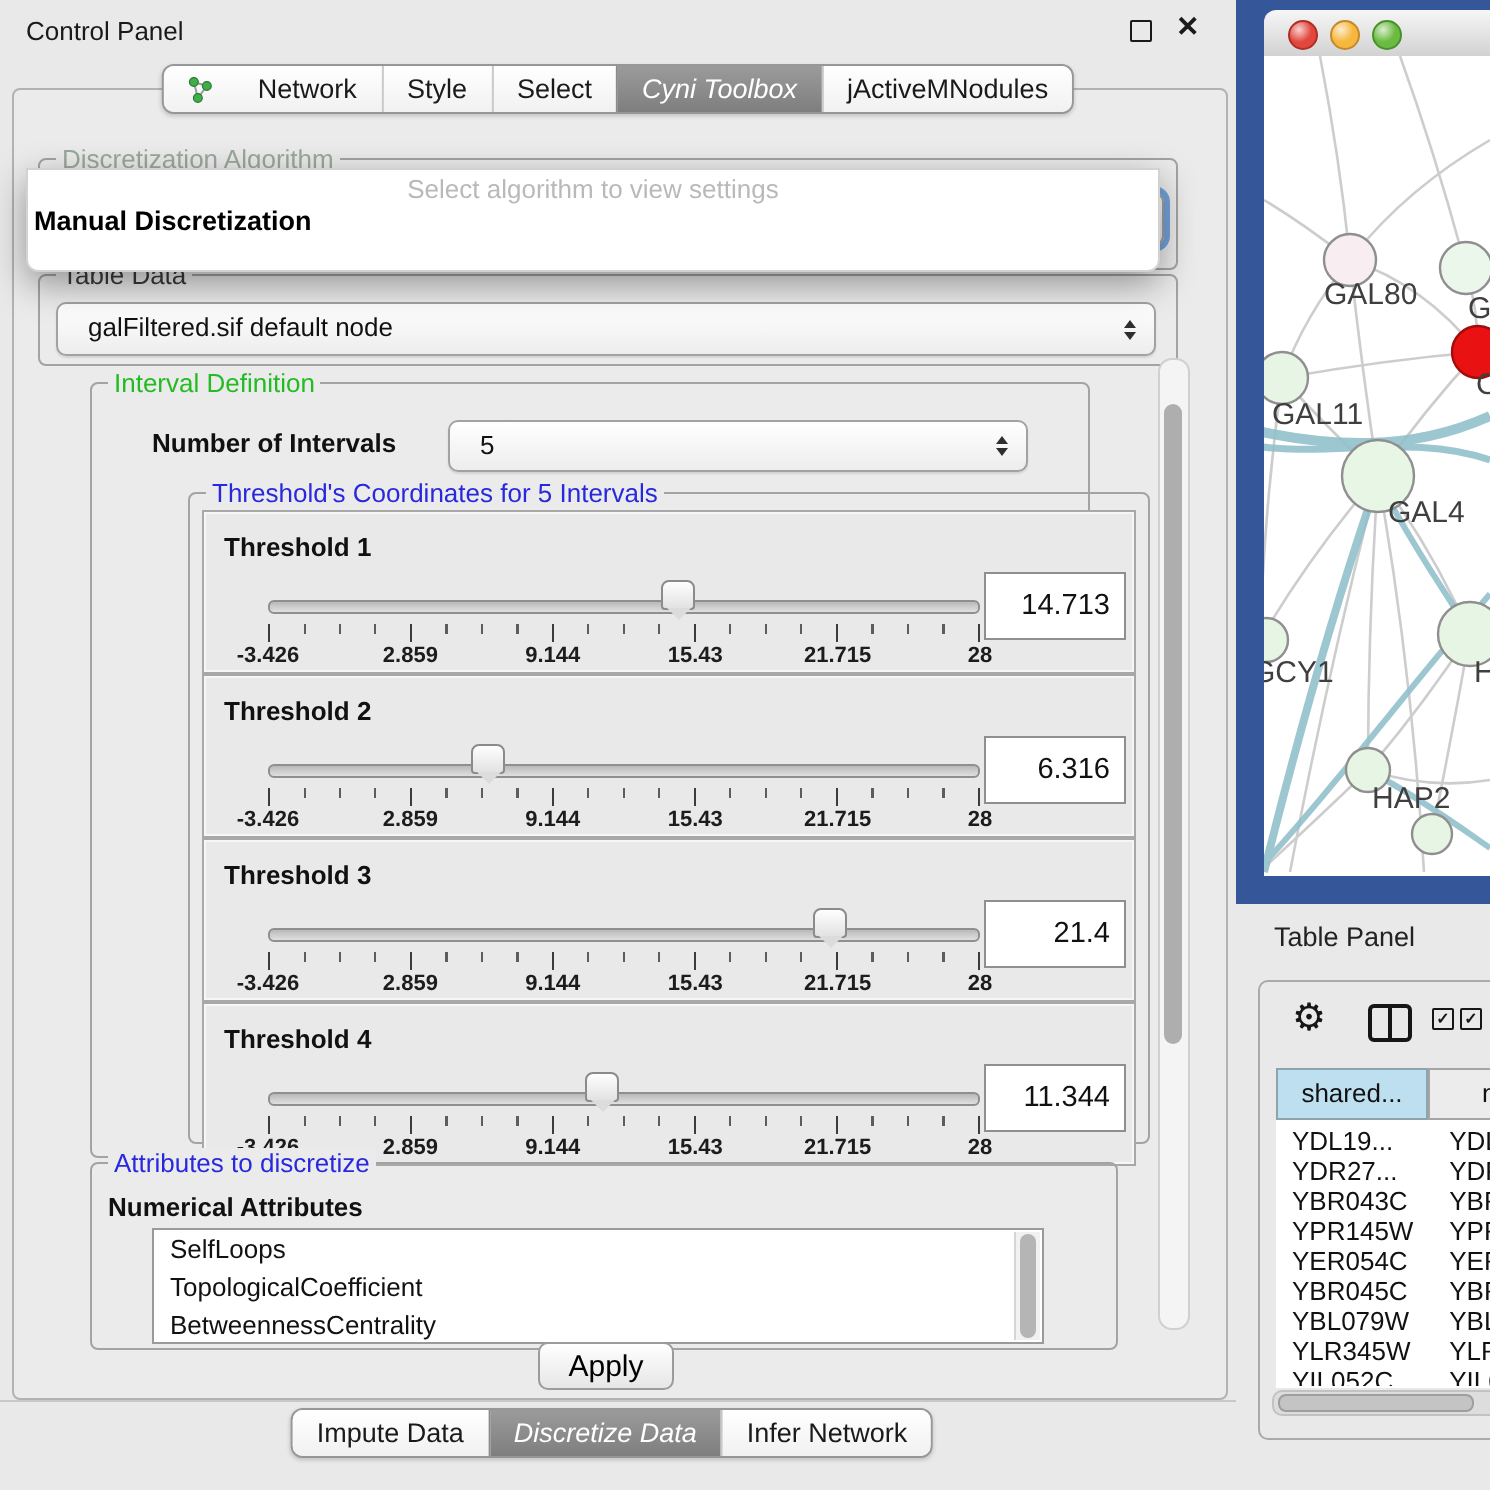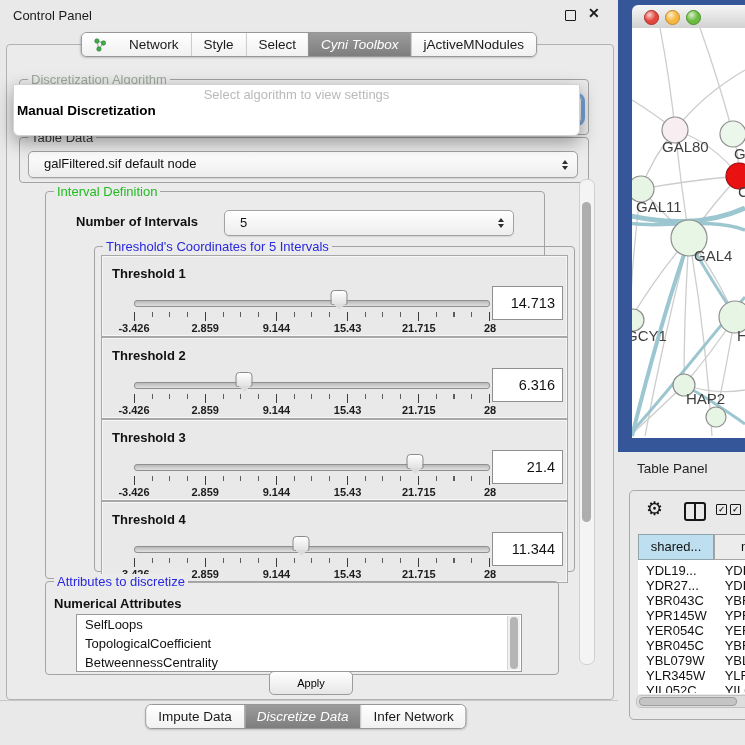--- a/index.html
+++ b/index.html
@@ -72,22 +72,22 @@
   .attr-label{position:absolute;left:8px;top:14px;font-size:13px;font-weight:bold;}
   .attr-list{position:absolute;left:30px;top:32px;width:444px;height:56px;background:#fff;border:1px solid #9a9a9a;overflow:hidden;}
   .attr-item{font-size:13px;padding:1px 0 1px 8px;line-height:17px;}
   .mini-scroll{position:absolute;right:1px;top:1px;bottom:1px;width:12px;background:#f1f1f1;border-left:1px solid #d5d5d5;}
   .mini-scroll .thumb{position:absolute;left:2px;top:1px;width:8px;height:96%;background:#b5b5b5;border-radius:4px;}
 
   .vscroll{position:absolute;left:572px;top:134px;width:14px;height:484px;background:#f4f4f4;
            border:1px solid #d0d0d0;border-radius:7px;}
   .vscroll .thumb{position:absolute;left:2px;top:22px;width:9px;height:320px;background:#aeaeae;border-radius:5px;}
 
-  .apply{position:absolute;left:262px;top:626px;width:84px;height:24px;background:linear-gradient(#ffffff,#e6e6e6);
-         border:1px solid #9b9b9b;border-radius:5px;font-size:11px;font-family:"Liberation Sans",sans-serif;}
+  .apply{position:absolute;left:262px;top:626px;width:68px;height:24px;background:linear-gradient(#ffffff,#e6e6e6);
+         border:1px solid #9b9b9b;border-radius:5px;font-size:15px;font-family:"Liberation Sans",sans-serif;}
 
   
   .popup{position:absolute;left:13px;top:84px;width:565px;height:50px;background:#fff;z-index:60;
          border:1px solid #d2d2d2;border-radius:0 0 6px 6px;box-shadow:0 6px 18px rgba(0,0,0,.38);}
   .p-placeholder{height:16px;text-align:center;color:#b9b9b9;font-size:13px;padding-top:2px;}
   .p-item{font-size:13.5px;line-height:16px;padding-left:3px;color:#000;}
 
   
   .netwin{position:absolute;left:618px;top:0;width:127px;height:452px;background:#35579a;}
   .net-titlebar{position:absolute;left:14px;top:5px;right:0;height:23px;

